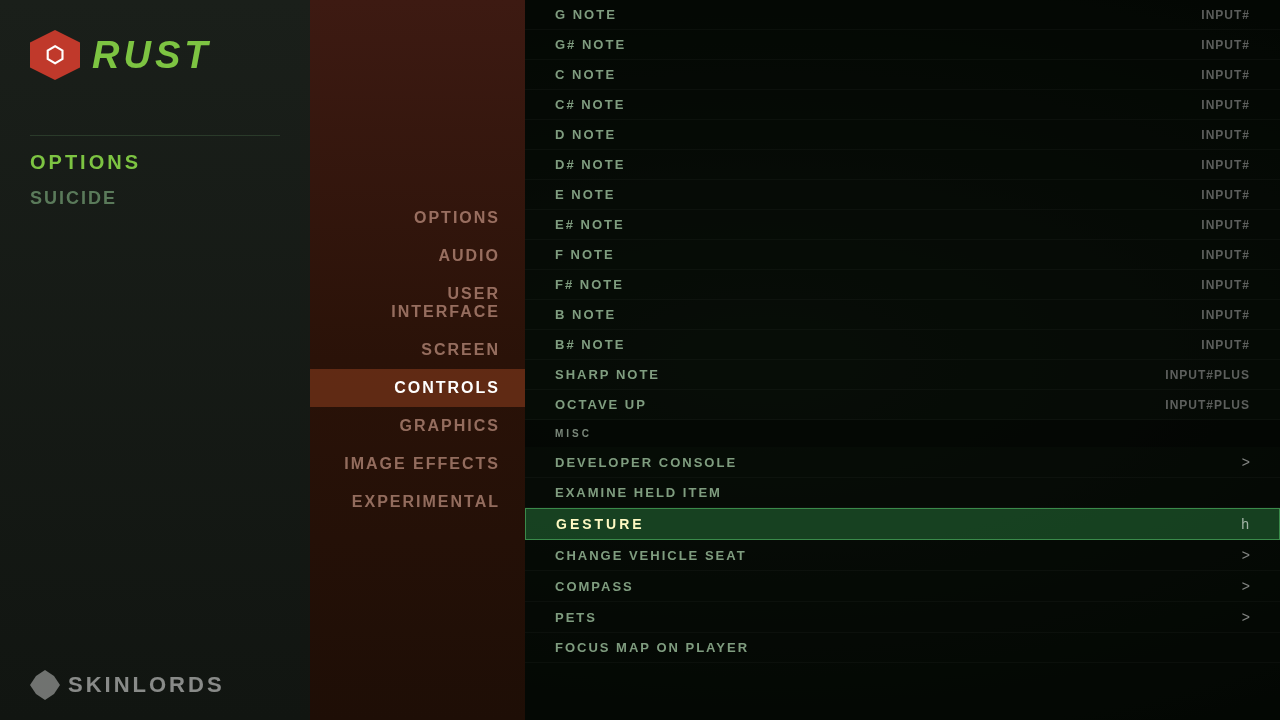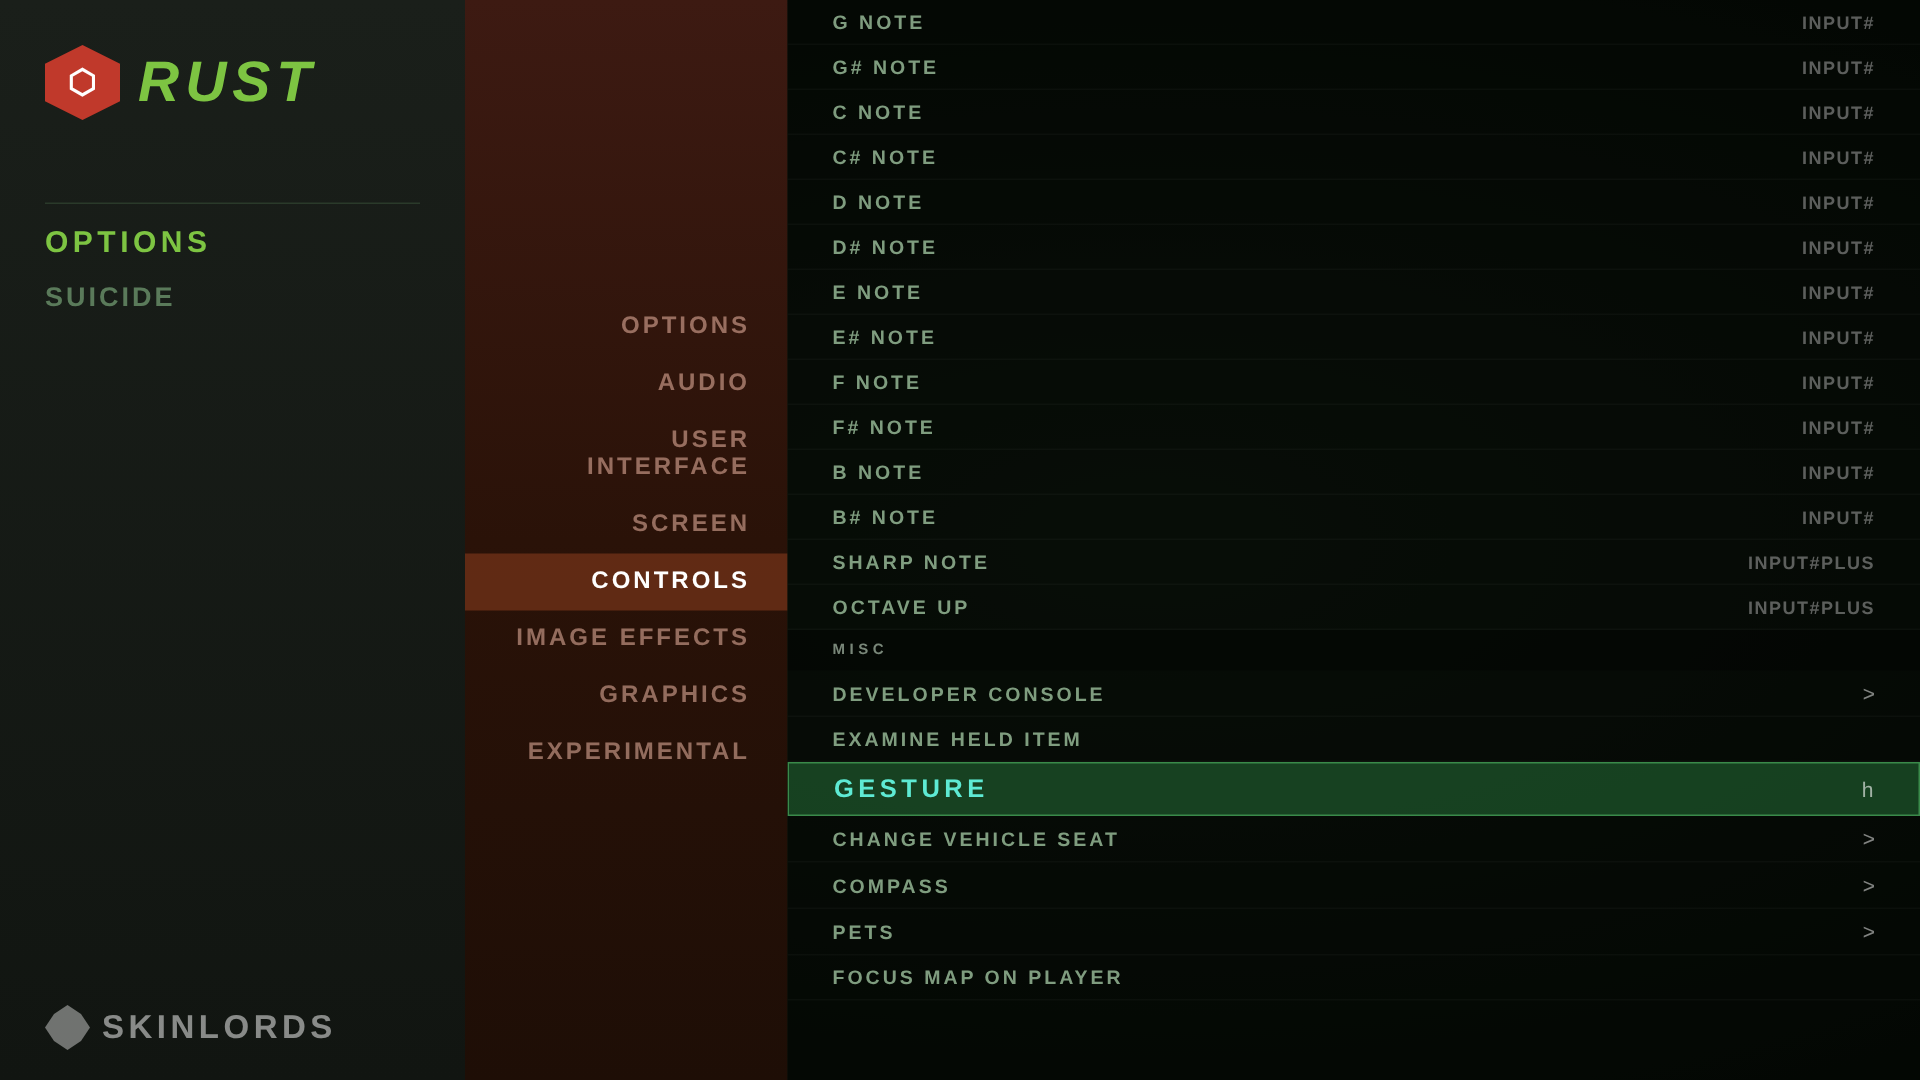--- a/index.html
+++ b/index.html
@@ -239,22 +239,22 @@
     <div class="skinlords-text">SKINLORDS</div>
   </div>
 </div>
 
 <div class="mid-panel">
   <div class="mid-item">OPTIONS</div>
   <div class="mid-item">AUDIO</div>
   <div class="mid-item">USER INTERFACE</div>
   <div class="mid-item">SCREEN</div>
   <div class="mid-item active">CONTROLS</div>
+  <div class="mid-item">GRAPHICS</div>
   <div class="mid-item">IMAGE EFFECTS</div>
-  <div class="mid-item">GRAPHICS</div>
   <div class="mid-item">EXPERIMENTAL</div>
 </div>
 
 <div class="content-panel">
   <div class="content-list">
 
     <div class="content-row">
       <span class="row-label">G NOTE</span>
       <span class="row-value">Input#</span>
     </div>
@@ -316,21 +316,21 @@
     <div class="content-row">
       <span class="row-label">DEVELOPER CONSOLE</span>
       <span class="arrow-icon">&gt;</span>
     </div>
     <div class="content-row">
       <span class="row-label">EXAMINE HELD ITEM</span>
       <span class="row-value"></span>
     </div>
 
     <div class="content-row highlighted">
-      <span class="row-label" style="color:#5eead4; font-size:17px; letter-spacing:3px;">GESTURE</span>
+      <span class="row-label" style="color:#fef9c3; font-size:14px; letter-spacing:3px;">GESTURE</span>
       <span class="arrow-icon" style="color:rgba(255,255,255,0.6);">h</span>
     </div>
 
     <div class="content-row">
       <span class="row-label">CHANGE VEHICLE SEAT</span>
       <span class="arrow-icon">&gt;</span>
     </div>
     <div class="content-row">
       <span class="row-label">COMPASS</span>
       <span class="arrow-icon">&gt;</span>

